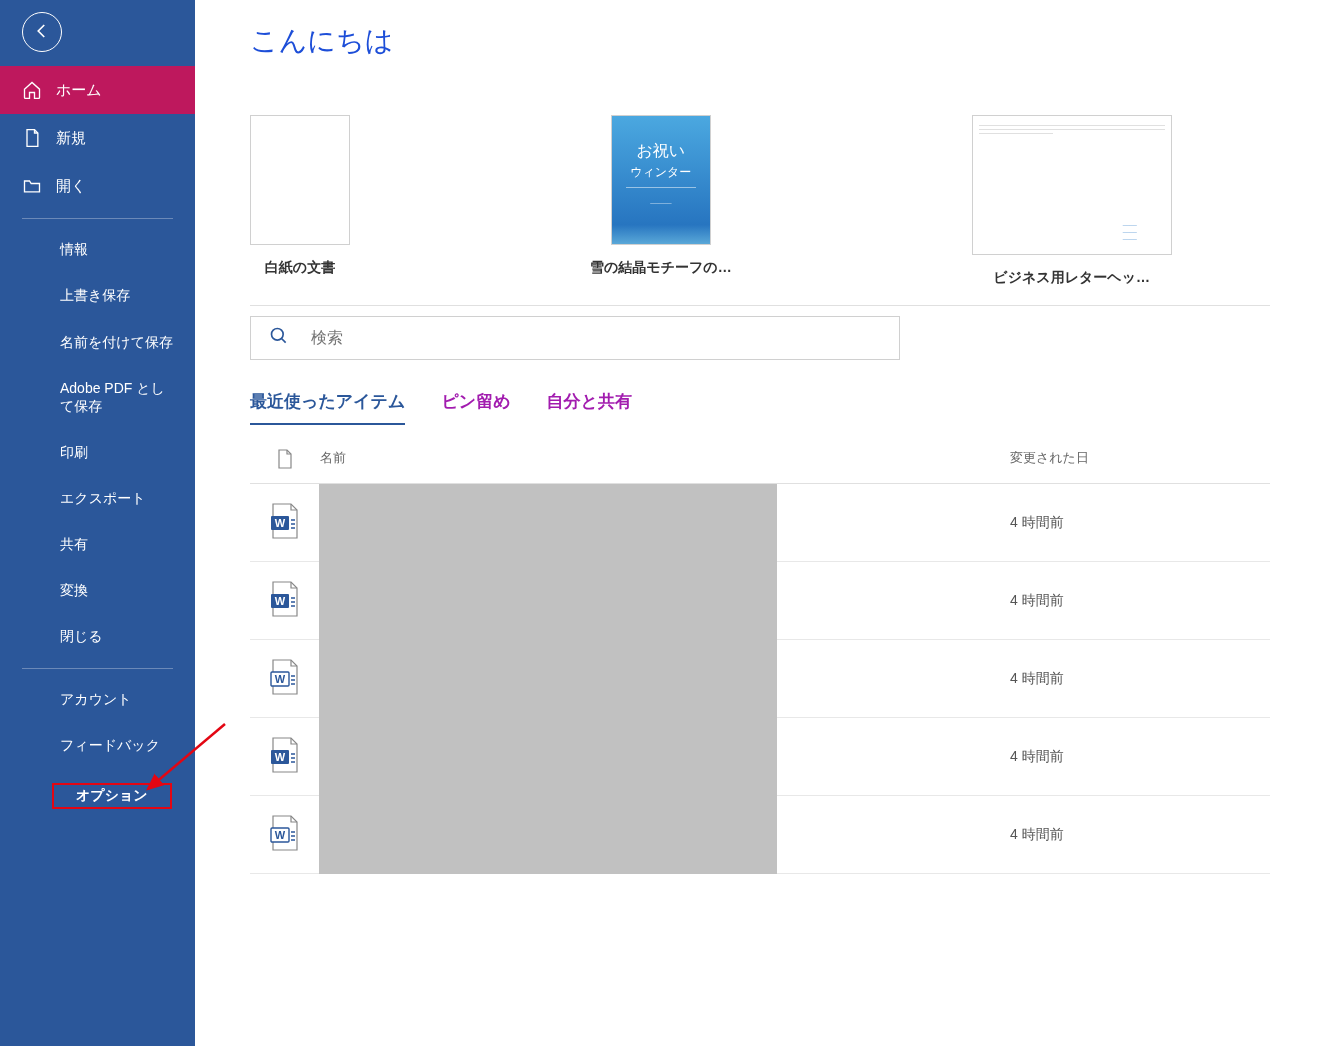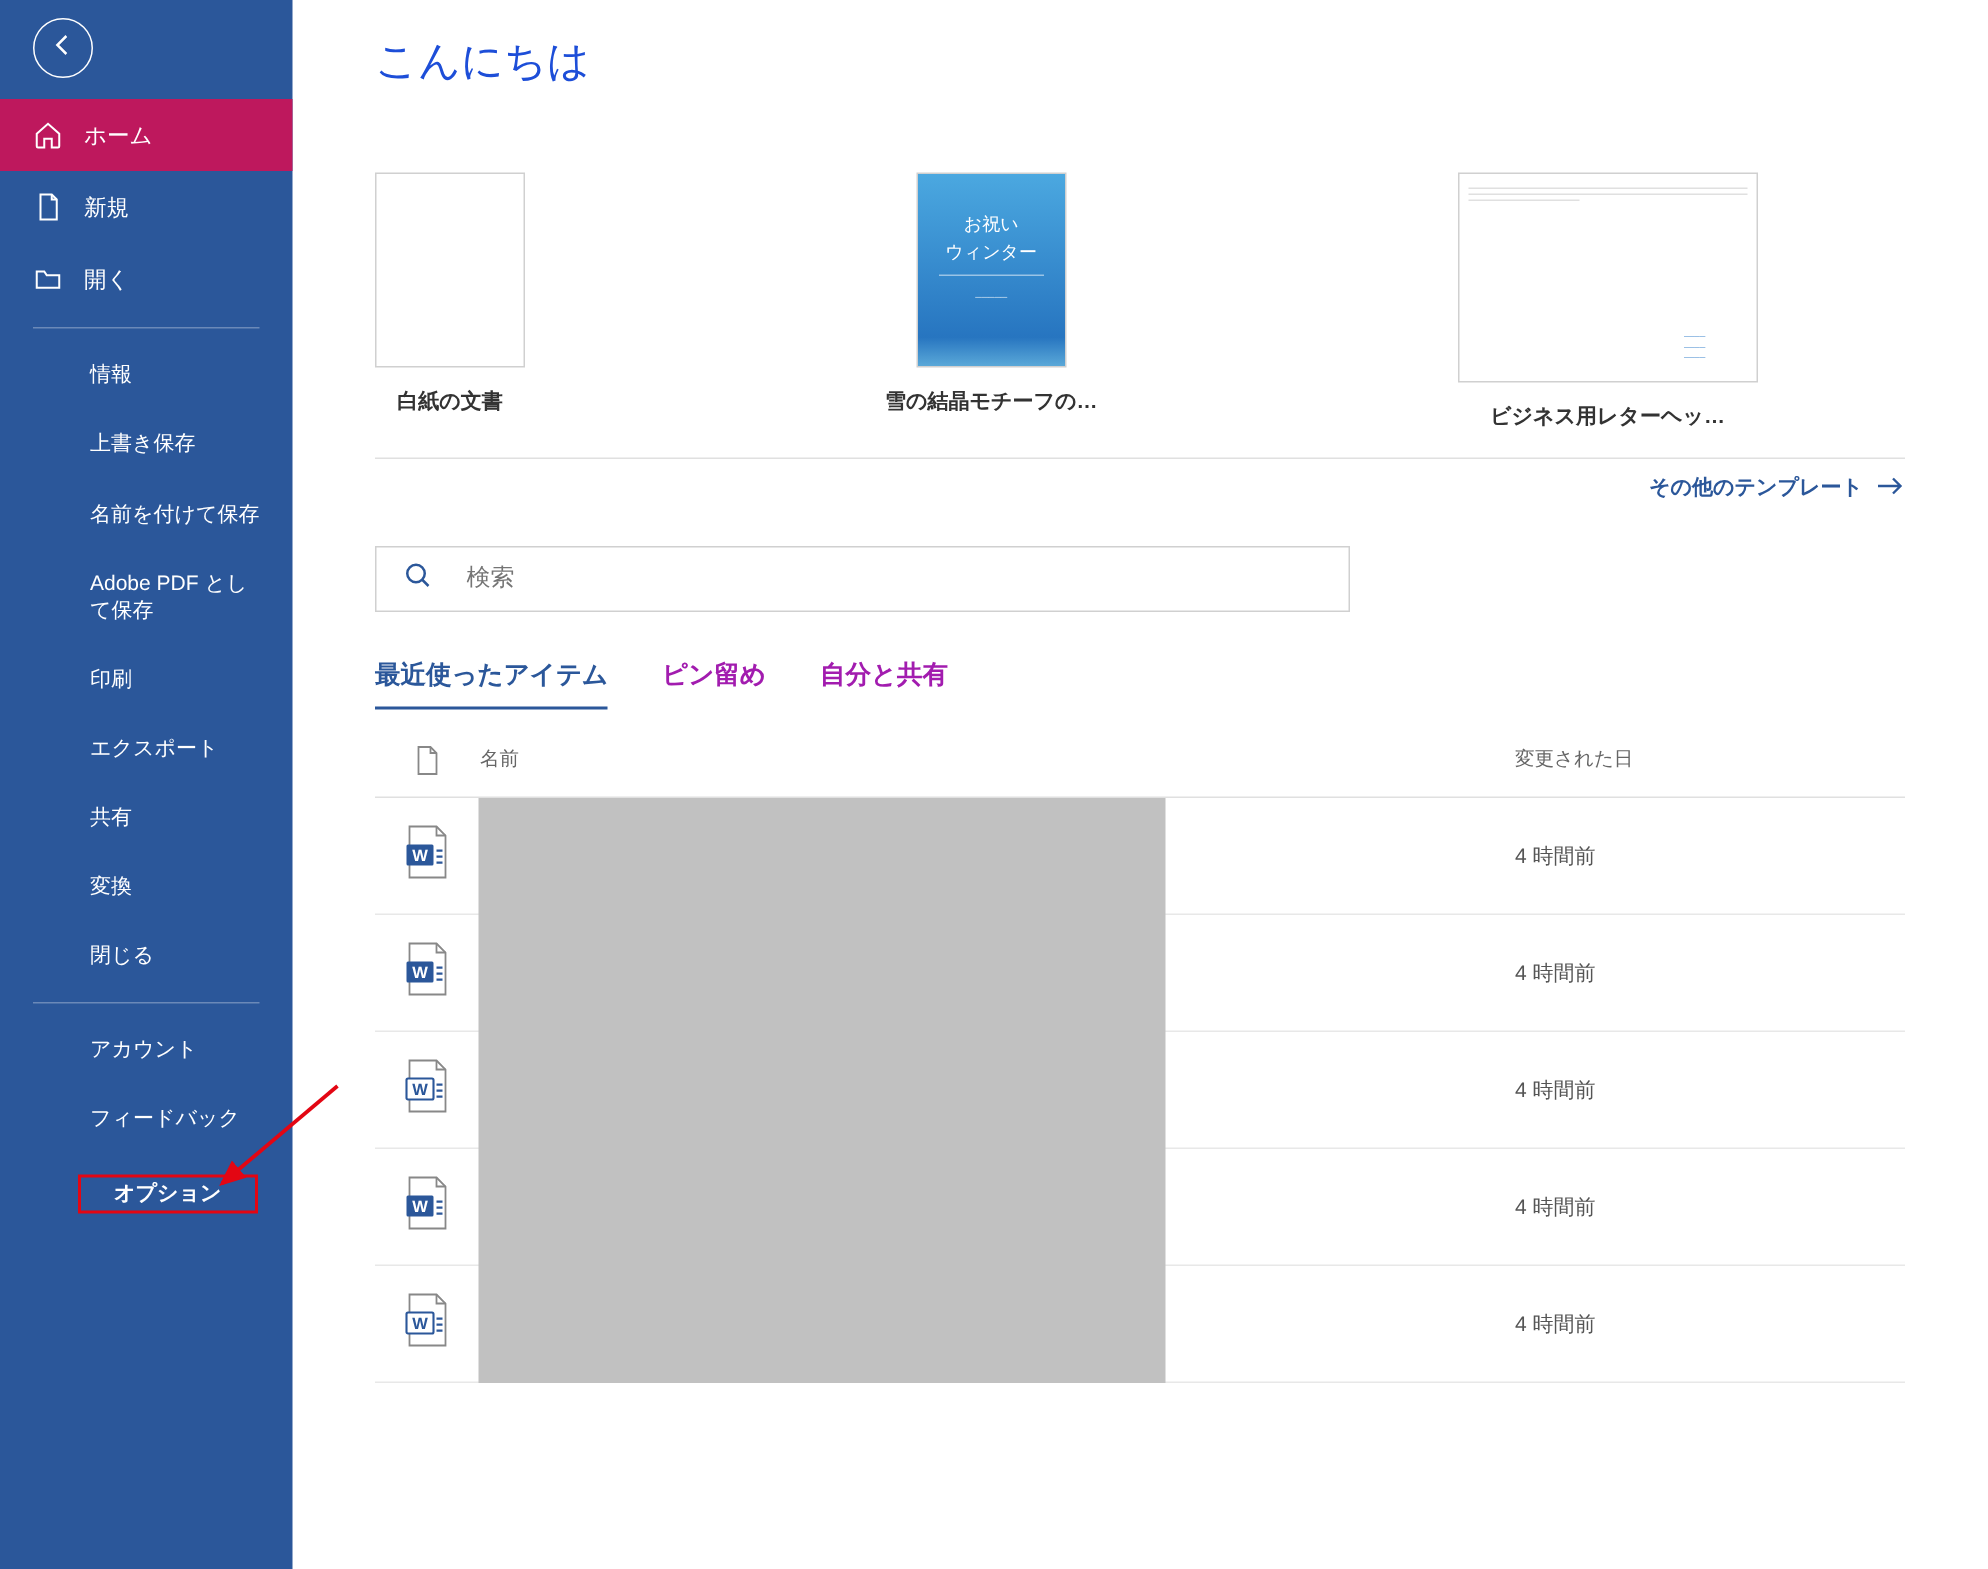--- a/index.html
+++ b/index.html
@@ -102,21 +102,21 @@
 }
 .template-thumb.blue {
   background: linear-gradient(180deg, #4ba8e0 0%, #2775c0 85%, #5aa8d8 100%);
   display: flex;
   flex-direction: column;
   align-items: center;
   color: #fff;
   font-size: 9px;
   padding: 25px 5px 0;
 }
-.template-thumb.blue .t1 { font-size: 12px; margin-bottom: 2px; }
+.template-thumb.blue .t1 { font-size: 16px; margin-bottom: 2px; }
 .template-thumb.blue .t2 { font-size: 12px; margin-bottom: 8px; border-bottom:1px solid rgba(255,255,255,0.5); padding-bottom:6px; width:80%; text-align:center;}
 .template-thumb.blue .t3 { font-size: 6px; margin-top:4px; opacity:0.8;}
 .template-thumb.letter {
   width: 200px;
   height: 140px;
   padding: 6px;
   font-size: 4px;
   color: #aaa;
 }
 .template-thumb.letter .lh-line { height:1px; background:#e0e0e0; margin:3px 0;}
@@ -293,28 +293,20 @@
           <div class="lh-line"></div>
           <div class="lh-line" style="width:40%"></div>
         <div class="lh-blue">────<br>────<br>────</div>
       </div>
       <div class="template-label">ビジネス用レターヘッ…</div>
     </div>
   </div>
 
   <div class="hr-line"></div>
 
-  <div class="more-link">
-    <span>その他のテンプレート</span>
-    <span>
-      <svg width="20" height="14" viewBox="0 0 20 14" fill="none" stroke="#2b579a" stroke-width="1.6">
-          <path d="M2 7h15M12 2l5 5-5 5"></path>
-        </svg>
-    </span>
-  </div>
 
   <div class="search-box">
     <span>
       <svg viewBox="0 0 24 24" fill="none" stroke="#2b579a" stroke-width="2">
           <circle cx="10" cy="10" r="7"></circle>
           <path d="M15 15l5 5"></path>
         </svg>
     </span>
     <input placeholder="検索" style="">
   </div>

